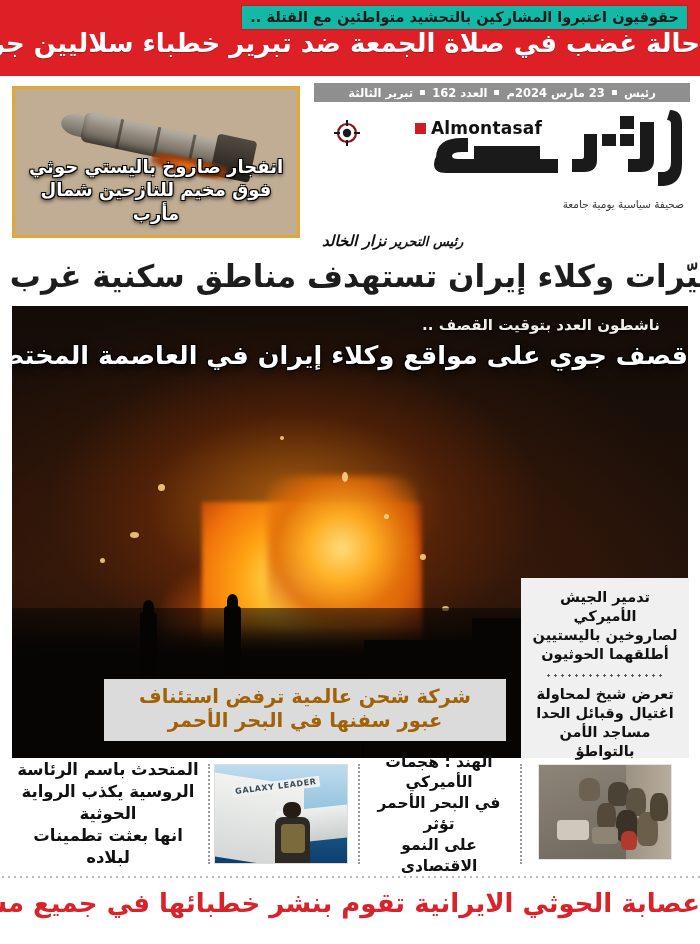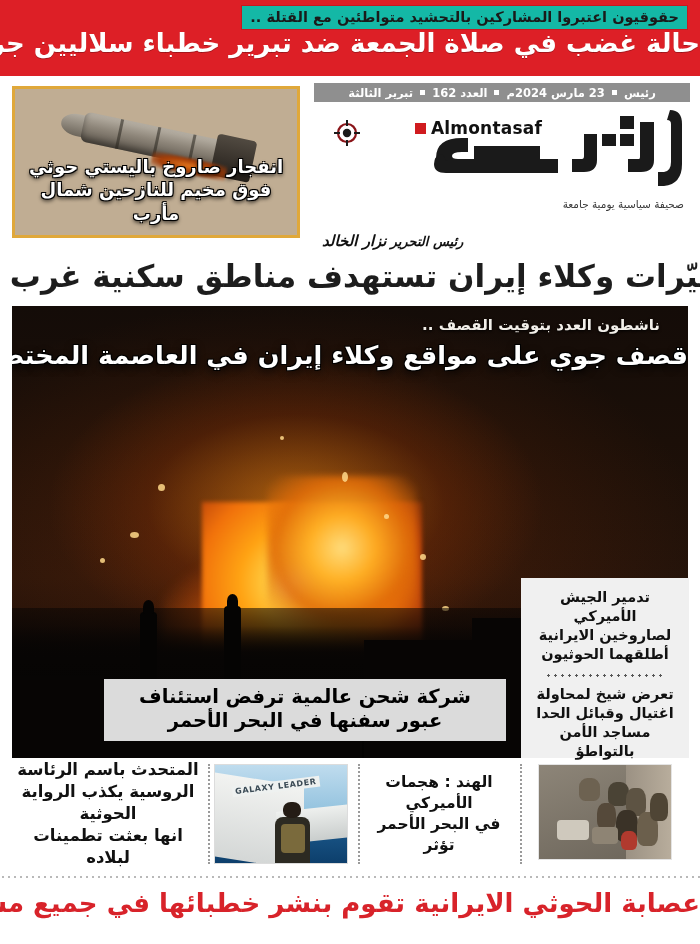--- a/index.html
+++ b/index.html
@@ -207,21 +207,21 @@
   }
 
   
   .ship-box{
     position:absolute;left:104px;top:679px;width:402px;height:62px;
     background:rgba(236,236,236,.93);
     display:flex;align-items:center;justify-content:center;
     box-sizing:border-box;padding:2px 12px 4px;
   }
   .ship-box .t{
-    color:#000000;font-size:19.5px;font-weight:bold;line-height:1.22;
+    color:#a16207;font-size:19.5px;font-weight:bold;line-height:1.22;
     text-align:center;letter-spacing:-0.4px;
   }
 
   
   .side-box{
     position:absolute;left:521px;top:578px;width:168px;height:180px;
     background:#f0f0f0;
     box-sizing:border-box;padding:10px 10px 6px;
     text-align:center;
   }
@@ -427,21 +427,21 @@
   <div class="ship-box">
     <div class="t">
       <div>شركة شحن عالمية ترفض استئناف</div>
       <div>عبور سفنها في البحر الأحمر</div>
     </div>
   </div>
 
   <div class="side-box">
     <div class="side-item">
       <div>تدمير الجيش الأميركي</div>
-      <div>لصاروخين الايرانية</div>
+      <div>لصاروخين باليستيين</div>
       <div>أطلقهما الحوثيون</div>
     </div>
     <div class="dots"></div>
     <div class="side-item">
       <div>تعرض شيخ لمحاولة</div>
       <div>اغتيال وقبائل الحدا</div>
       <div>مساجد الأمن بالتواطؤ</div>
     </div>
   </div>
 
@@ -469,20 +469,21 @@
         <div class="torso"></div>
         <div class="pack"></div>
         <div class="head"></div>
       </div>
     </div>
 
     <div class="india-text">
       <div class="t">
         <div>الهند : هجمات الأميركي</div>
         <div>في البحر الأحمر تؤثر</div>
+        <div>على النمو الاقتصادي</div>
       </div>
     </div>
 
     <div class="crowd-photo">
       <div class="ground"></div>
       <div class="wall"></div>
       <span class="blob" style="left:52%;top:18%;width:16%;height:26%;background:#4a4335;"></span>
       <span class="blob" style="left:66%;top:24%;width:15%;height:30%;background:#5d5343;"></span>
       <span class="blob" style="left:58%;top:48%;width:17%;height:34%;background:#3a3227;"></span>
       <span class="blob" style="left:74%;top:50%;width:16%;height:36%;background:#6b5f4c;"></span>

